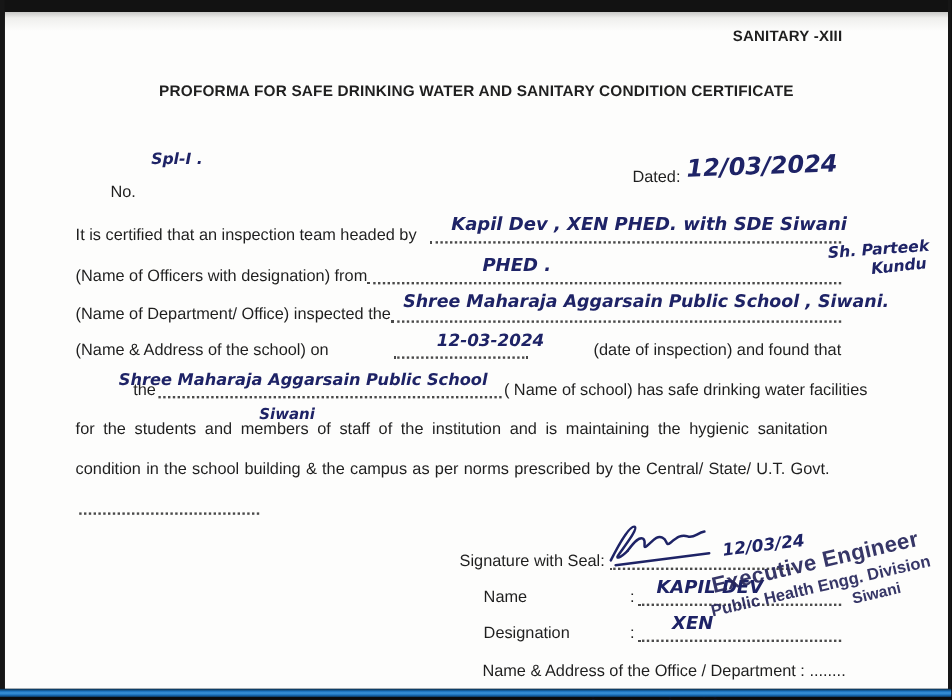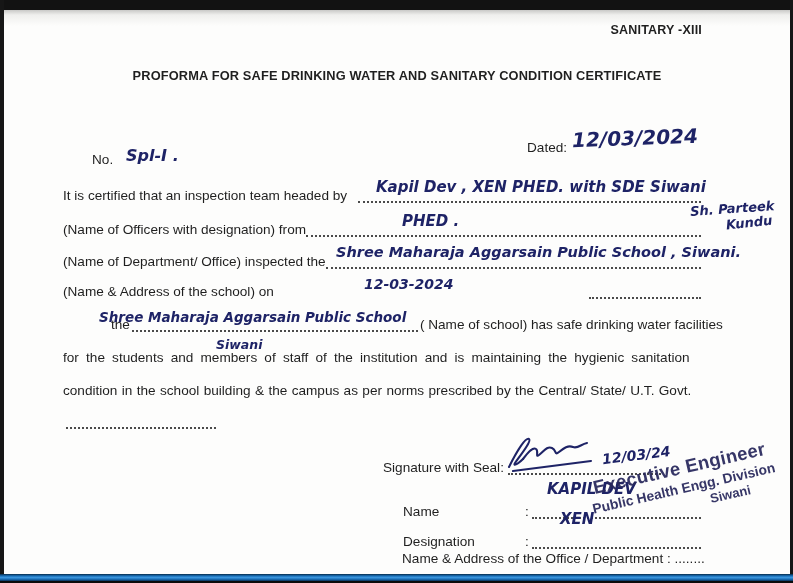--- a/index.html
+++ b/index.html
@@ -28,35 +28,35 @@
     color:#1e2366;white-space:nowrap;}
   .hw-small{font-size:13px;line-height:14px;}
 
   .sig-svg{position:absolute;left:499px;top:421px;}
   .stamp{position:absolute;left:548px;top:447px;width:262px;text-align:center;
     transform:rotate(-13deg);color:#28285c;opacity:.93;}
   .stamp-l1{font-size:18.5px;font-weight:700;letter-spacing:.3px;}
   .stamp-l2{font-size:13.8px;font-weight:700;margin-top:2px;}
   .stamp-l3{font-size:13px;font-weight:700;margin-top:1px;transform:translateX(44px);}
 
-  .label-col{display:inline-block;width:122px;margin-top:14px;}
+  .label-col{display:inline-block;width:122px;}
   .clip-strokes{position:absolute;left:470px;top:565px;width:180px;height:9px;overflow:hidden;}
 </style>
 </head>
 <body>
 
 <div class="screen">
 
   <div class="page">
 
     <div class="appendix">SANITARY -XIII</div>
     <div class="doc-title">PROFORMA FOR SAFE DRINKING WATER AND SANITARY CONDITION CERTIFICATE</div>
 
     <span class="line" style="left:88px;top:142px;">No.</span>
-    <span class="hw" style="left:122px;top:136px;font-size:16px;">Spl-I .</span>
+    <span class="hw" style="left:122px;top:116px;font-size:13px;">Spl-I .</span>
     <span class="line" style="left:523px;top:130px;">Dated:</span>
     <span class="hw" style="left:568px;top:116px;font-size:20px;transform:rotate(-2deg);">12/03/2024</span>
 
     <div class="line flexline" style="left:59px;top:178px;width:638px;gap:11px;">
       <span>It is certified that an inspection team headed by</span>
       <span class="blank grow"></span>
     </div>
     <span class="hw" style="left:372px;top:168px;font-size:15px;">Kapil Dev , XEN PHED. with SDE Siwani</span>
     <span class="hw hw-small" style="left:686px;top:192px;transform:rotate(-4deg);">Sh. Parteek</span>
     <span class="hw hw-small" style="left:722px;top:206px;transform:rotate(-6deg);">Kundu</span>
@@ -69,20 +69,21 @@
 
     <div class="line flexline" style="left:59px;top:244px;width:638px;">
       <span>(Name of Department/ Office) inspected the</span>
       <span class="blank grow"></span>
     </div>
     <span class="hw" style="left:332px;top:234px;font-size:14.5px;">Shree Maharaja Aggarsain Public School , Siwani.</span>
 
     <div class="line flexline" style="left:59px;top:274px;width:638px;justify-content:space-between;">
       <span>(Name &amp; Address of the school) on</span>
       <span class="blank" style="width:112px;"></span>
+      <span>(date of inspection) and found that</span>
     </div>
     <span class="hw" style="left:360px;top:266px;font-size:14px;">12-03-2024</span>
 
     <div class="line flexline" style="left:59px;top:307px;width:638px;margin-left:48px;">
       <span>the</span>
       <span class="blank" style="width:286px;margin:0 2px;"></span>
       <span>( Name of school) has safe drinking water facilities</span>
     </div>
     <span class="hw" style="left:95px;top:299px;font-size:13.5px;">Shree Maharaja Aggarsain Public School</span>
     <span class="hw" style="left:212px;top:327px;font-size:12.5px;">Siwani</span>

